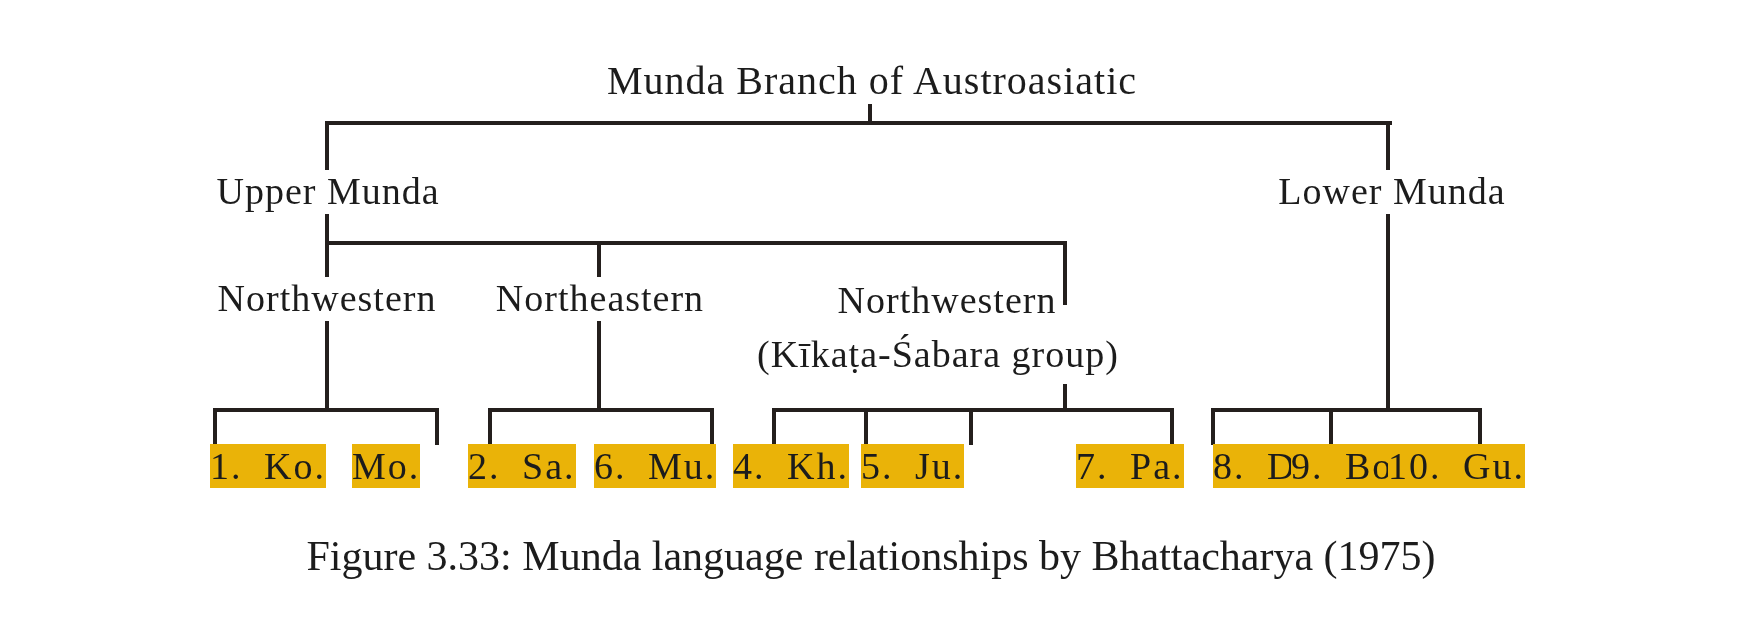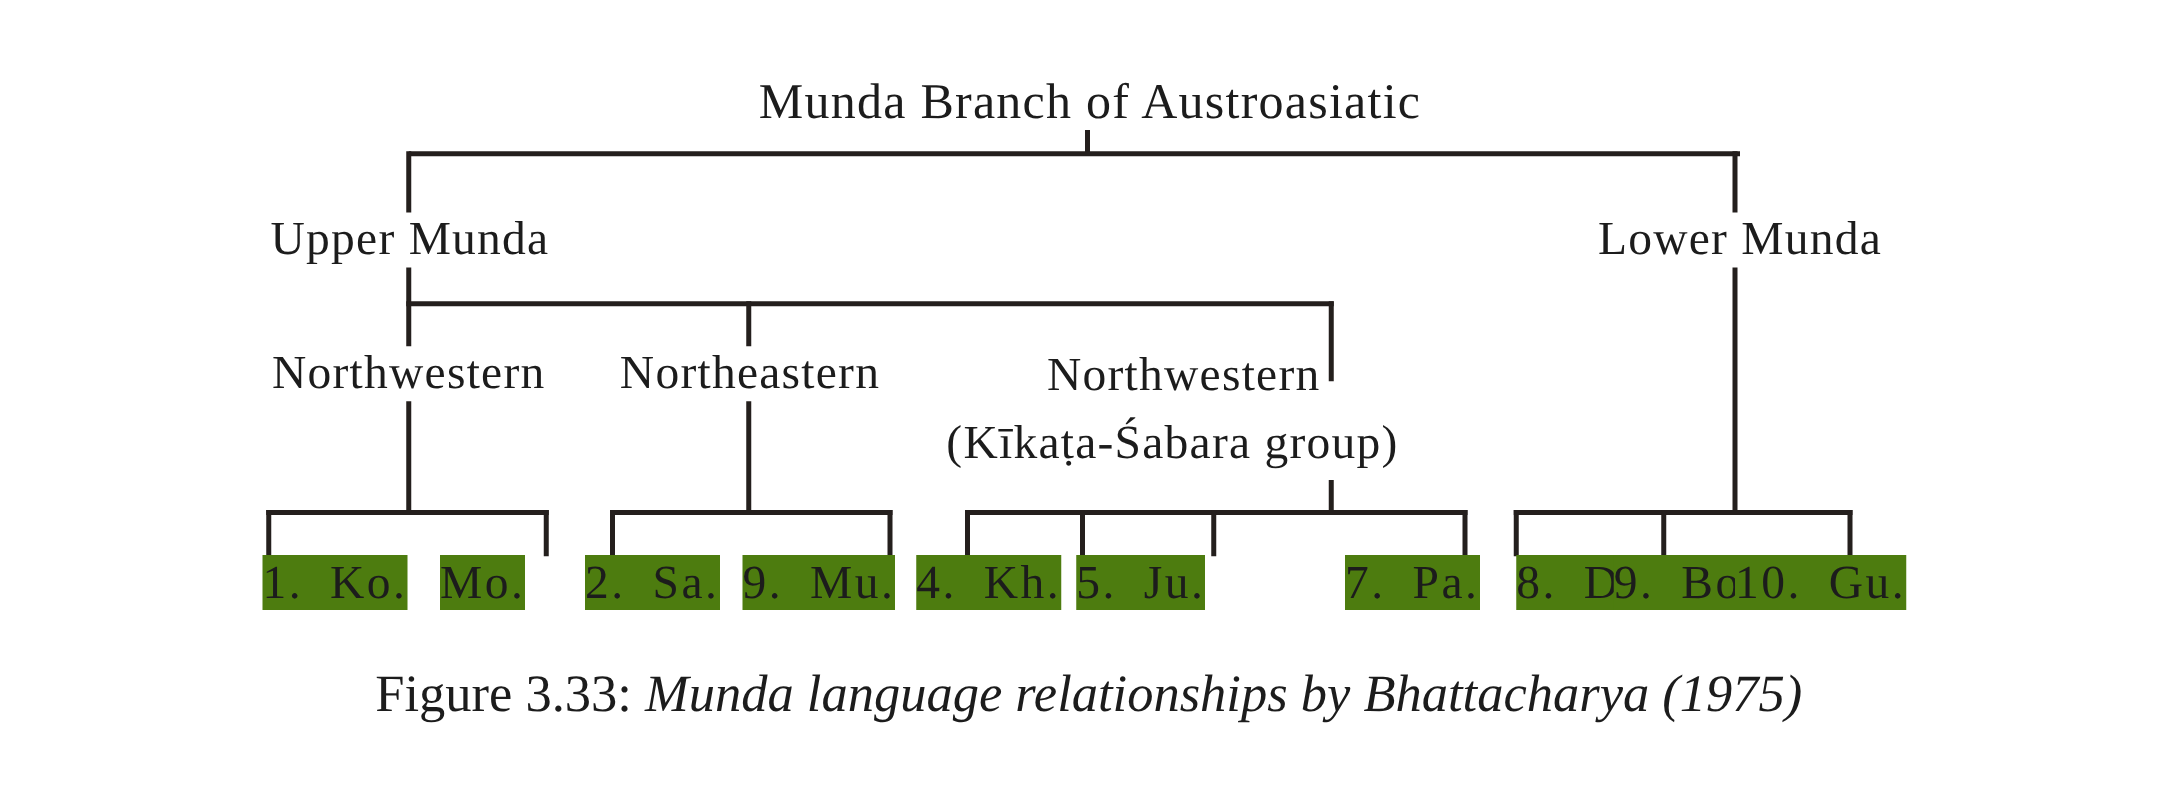--- a/index.html
+++ b/index.html
@@ -26,32 +26,32 @@
   }
   .title{font-size:40px;}
   .leaf{
     position:absolute;
     top:444px;
     white-space:nowrap;
     z-index:3;
     font-size:38px;
     letter-spacing:2px;
     word-spacing:10px;
-    background:#4d7c0f;
+    background:#eab308;
   }
   .caption{
     position:absolute;
     top:532px;left:0;width:1742px;
     text-align:center;
     font-size:42px;
     z-index:4;
     white-space:nowrap;
   }
   .caption .cap-label{font-weight:normal;}
-  .caption .cap-text{font-style:italic;}
+  .caption .cap-text{}
 </style>
 </head>
 <body>
 
 <div class="canvas">
 
   <div class="diagram">
 
     <div class="ln" style="left:868px;top:100px;width:4px;height:24px;"></div>
     <div class="ln" style="left:327px;top:121px;width:1065px;height:4px;"></div>
@@ -92,21 +92,21 @@
     <div class="node-label" style="left:486px;top:277px;width:228px;">Northeastern</div>
 
     <div class="node-label" style="left:835px;top:279px;width:224px;">Northwestern</div>
 
     <div class="node-label" style="left:746px;top:333px;width:384px;text-align:center;">(Kīkaṭa-Śabara group)</div>
 
     <span class="leaf" style="left:210px;">1. Ko.</span>
     <span class="leaf" style="left:352px;">Mo.</span>
 
     <span class="leaf" style="left:468px;font-family:Liberation Serif, serif;">2. Sa.</span>
-    <span class="leaf" style="left:594px;">9. Mu.</span>
+    <span class="leaf" style="left:594px;">6. Mu.</span>
 
     <span class="leaf" style="left:733px;">4. Kh.</span>
     <span class="leaf" style="left:861px;">5. Ju.</span>
     <span class="leaf" style="left:1076px;">7. Pa.</span>
 
     <span class="leaf" style="left:1213px;">8. Di.</span>
     <span class="leaf" style="left:1291px;">9. Bo</span>
     <span class="leaf" style="left:1388px;">10. Gu.</span>
 
   </div>

